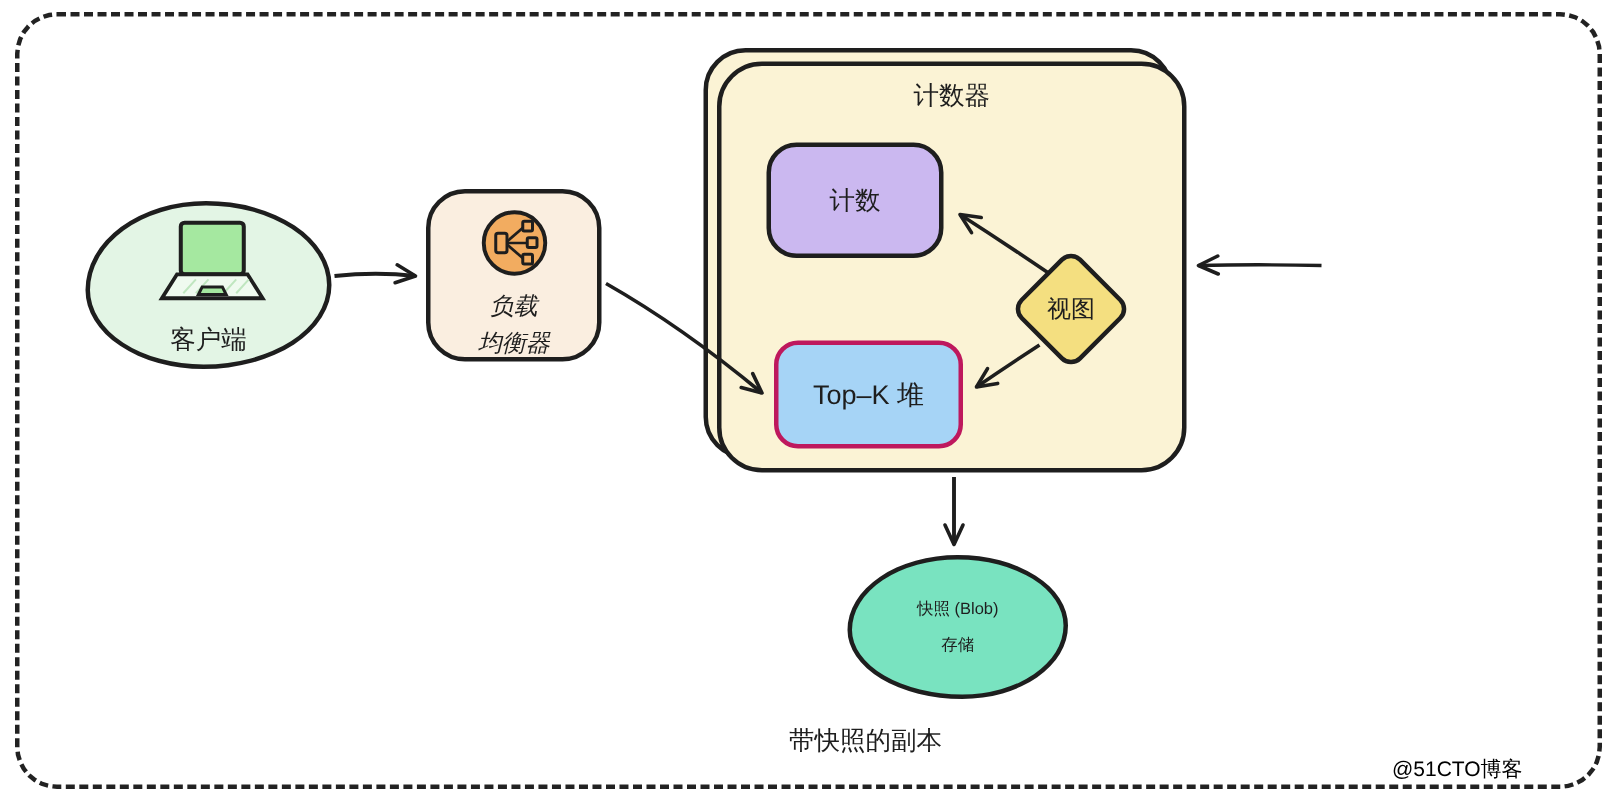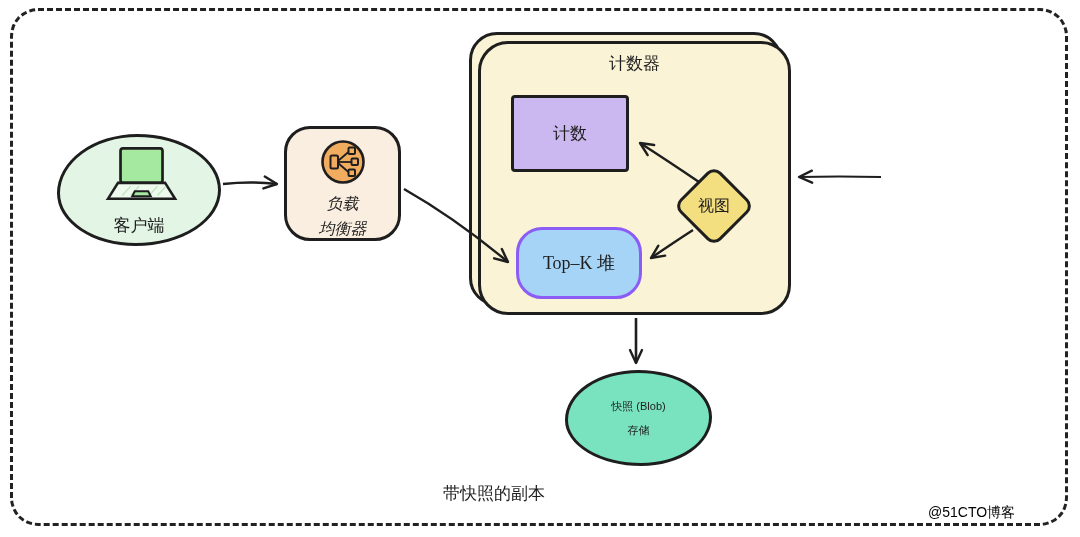--- a/index.html
+++ b/index.html
@@ -77,34 +77,33 @@
     width: 100%;
     text-align: center;
     font-size: 17px;
   }
 
   .count-box {
     left: 511px; top: 95px;
     width: 118px; height: 77px;
     background: #cbb8f0;
     border: 3px solid #1e1e1e;
-    border-radius: 4px;
+    border-radius: 20px;
     display: flex; align-items: center; justify-content: center;
     font-size: 17px;
   }
 
   .topk-box {
     left: 516px; top: 227px;
     width: 126px; height: 72px;
     background: #a6d4f6;
-    border: 3px solid #8b5cf6;
-    border-radius: 26px;
+    border: 3px solid #be185d;
+    border-radius: 16px;
     display: flex; align-items: center; justify-content: center;
     font-size: 18px;
-    font-family: Liberation Serif, serif;
   }
 
   .diamond-wrap {
     left: 672px; top: 164px;
     width: 84px; height: 84px;
   }
   .diamond-shape {
     position: absolute;
     left: 13px; top: 13px;
     width: 58px; height: 58px;
@@ -133,23 +132,23 @@
     left: 565px; top: 370px;
     width: 147px; height: 96px;
     background: #79e3c0;
     border-radius: 50% 50% 48% 52% / 52% 49% 51% 48%;
     font-size: 11px;
     line-height: 24px;
   }
 
   .caption {
     position: absolute;
-    left: 443px; top: 482px;
+    left: 428px; top: 482px;
     width: 200px;
-    text-align: left;
+    text-align: right;
     font-size: 17px;
   }
 
   .watermark {
     position: absolute;
     left: 928px; top: 504px;
     font-size: 14px;
     color: #000000;
   }
 

